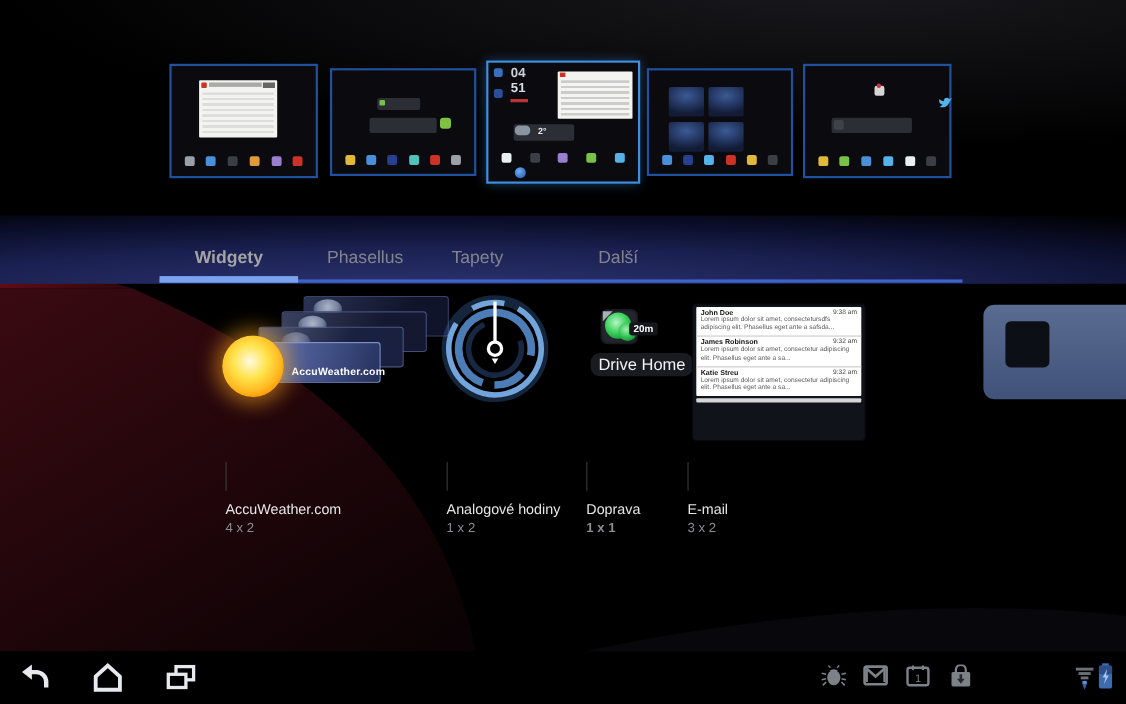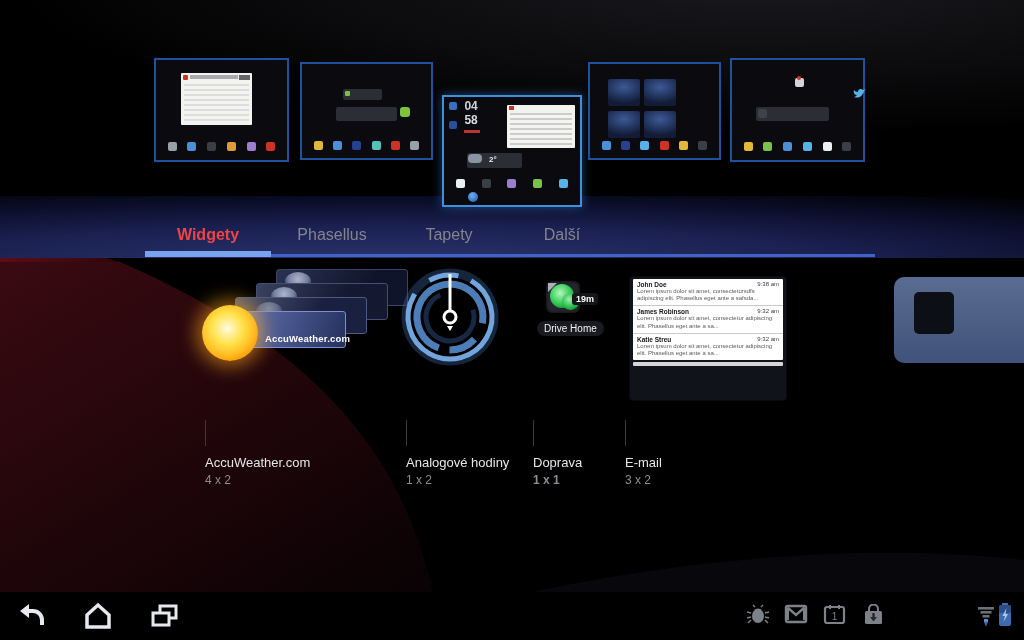--- a/index.html
+++ b/index.html
@@ -9,37 +9,37 @@
 
   
   .bg-svg{position:absolute;left:0;top:0;width:1024px;height:640px;}
 
   
   .tab-band{position:absolute;left:0;top:196px;width:1024px;height:62px;
     background:radial-gradient(120% 160% at 38% 108%, #2c3470 0%, #1a2050 38%, #0b0e2a 62%, rgba(5,6,18,0) 85%);}
 
   
   .thumb{position:absolute;background:#0b0b0f;border:2px solid #20519e;box-sizing:border-box;}
-  .thumb.selected{border-color:#3f8fe0;box-shadow:0 0 10px rgba(64,144,230,.45);margin-top:40px;}
+  .thumb.selected{border-color:#3f8fe0;box-shadow:0 0 10px rgba(64,144,230,.45);}
   .icon-row{position:absolute;left:9%;right:9%;bottom:9%;display:flex;justify-content:space-between;}
   .icon-row i{width:9px;height:9px;border-radius:2px;display:block;}
   .ic-gray{background:#9aa0a8}.ic-blue{background:#4a90d8}.ic-navy{background:#27408f}
   .ic-orange{background:#e09a3a}.ic-red{background:#cc3326;border-radius:50%}.ic-dark{background:#3a3f46}
   .ic-yellow{background:#e0b83a}.ic-teal{background:#52c2ba}.ic-purple{background:#9a7fd0}
   .ic-green{background:#79c24a}.ic-white{background:#eceff2}.ic-sky{background:#56b2e8}
   .mini-card-white{position:absolute;background:#f3f3ef;border-radius:1px;}
   .mini-bar-dark{position:absolute;background:#2b2f35;border-radius:2px;}
   .mini-globe{position:absolute;background:radial-gradient(80% 60% at 50% 30%, #3c5a95 0%, #22345e 60%, #131c36 100%);border-radius:2px;}
   .mini-clock-digits{position:absolute;color:#ccd2da;font-weight:bold;font-size:12px;line-height:11px;letter-spacing:0;}
   .mini-temp{position:absolute;color:#e8ecf2;font-size:8px;font-weight:bold;}
 
   
   .tab{position:absolute;top:222px;height:26px;line-height:26px;text-align:center;font-size:16px;
        color:#84848e;cursor:default;white-space:nowrap;transform:translateX(-50%);}
-  .tab.active{color:#ef4444;font-weight:bold;}
+  .tab.active{color:#a3a3a3;font-weight:bold;}
   .tab-line{position:absolute;top:254px;height:3px;background:#3f63c8;}
   .tab-line-active{position:absolute;top:251px;height:6px;background:#79a3ee;}
 
   
   .tick{position:absolute;top:420px;width:1px;height:26px;background:#3a3a3e;}
   .wname{position:absolute;top:455px;font-size:13px;color:#e6e6e8;white-space:nowrap;}
   .wsize{position:absolute;top:473px;font-size:12px;color:#8c8c92;white-space:nowrap;}
 
   
   .aw-card{position:absolute;width:132px;height:37px;border-radius:3px;box-sizing:border-box;}
@@ -59,21 +59,21 @@
   .traffic-box{position:absolute;left:10px;top:4px;width:34px;height:32px;background:#23262c;border-radius:6px;
      box-shadow:inset 0 0 3px #000;}
   .traffic-light{position:absolute;left:4px;top:3px;width:24px;height:24px;border-radius:50%;
      background:radial-gradient(circle at 42% 38%, #b6f5c2 0%, #3fd35f 45%, #159a37 80%);}
   .traffic-light2{position:absolute;left:16px;top:12px;width:17px;height:17px;border-radius:50%;
      background:radial-gradient(circle at 42% 38%, #9fefb0 0%, #2fc24f 50%, #0f8a2d 85%);}
   .traffic-fold{position:absolute;left:2px;top:2px;width:0;height:0;border-left:9px solid #aab0b8;border-bottom:9px solid transparent;}
   .eta-badge{position:absolute;left:36px;top:16px;background:#14161a;border-radius:3px;padding:1px 4px;
      font-size:9px;font-weight:bold;color:#fff;}
   .drive-pill{position:absolute;left:1px;top:44px;background:rgba(26,28,34,.95);border-radius:8px;
-     padding:2px 7px;font-size:10px;color:#f2f2f4;white-space:nowrap;}
+     padding:2px 7px;font-size:15px;color:#f2f2f4;white-space:nowrap;}
 
   
   .email{position:absolute;left:630px;top:277px;width:156px;height:123px;background:#10131a;
      border-radius:3px;overflow:hidden;box-shadow:0 0 0 1px #07090e;}
   .email-hd{height:26px;background:linear-gradient(180deg,#3d444d 0%,#23272e 100%);display:flex;
      align-items:center;padding:0 5px;gap:4px;box-sizing:border-box;}
   .email-title{font-size:7.5px;font-weight:bold;color:#fff;line-height:1.15;}
   .email-acct{font-size:6.5px;color:#a9adb4;line-height:1.15;}
   .email-count{margin-left:auto;font-size:16px;font-weight:300;color:#c4cad2;}
   .email-body{margin:2px 3px;background:#fff;border-radius:1px;}
@@ -154,21 +154,21 @@
         <i class="ic-teal"></i>
         <i class="ic-red"></i>
         <i class="ic-gray"></i>
     </div>
   </div>
 
   <div class="thumb selected" style="left:442px;top:55px;width:140px;height:112px;">
     <div style="position:absolute;left:4%;top:5%;width:8px;height:8px;background:#3a6fc0;border-radius:2px;"></div>
     <div style="position:absolute;left:4%;top:22%;width:8px;height:8px;background:#2a4f9a;border-radius:2px;"></div>
     <div class="mini-clock-digits" style="left:15%;top:4%;">04</div>
-    <div class="mini-clock-digits" style="left:15%;top:17%;color:#d8dde4;">58</div>
+    <div class="mini-clock-digits" style="left:15%;top:17%;color:#d8dde4;">51</div>
     <div style="position:absolute;left:15%;top:31%;width:16px;height:3px;background:#b33;"></div>
     <div class="mini-card-white" style="left:46%;top:7%;width:50%;height:40%;">
       <div style="position:absolute;left:2px;top:1px;width:5px;height:4px;background:#c32;"></div>
       <div style="position:absolute;left:3px;top:8px;right:3px;bottom:3px;background:repeating-linear-gradient(180deg,#ccc 0 2px,#f4f4f0 2px 5px);"></div>
     </div>
     <div class="mini-bar-dark" style="left:17%;top:52%;width:40%;height:14%;">
       <div style="position:absolute;left:1px;top:1px;width:14px;height:9px;background:#8b94a2;border-radius:4px;"></div>
       <span class="mini-temp" style="left:22px;top:2px;">2°</span>
     </div>
     <div class="icon-row" style="bottom:16%;">
@@ -211,21 +211,21 @@
         <i class="ic-green"></i>
         <i class="ic-blue"></i>
         <i class="ic-sky"></i>
         <i class="ic-white"></i>
         <i class="ic-dark"></i>
     </div>
   </div>
 
   <div class="tab active" style="left:208px;">Widgety</div>
   <div class="tab" style="left:332px;">Phasellus</div>
-  <div class="tab" style="left:449px;">Tapety</div>
+  <div class="tab" style="left:434px;">Tapety</div>
   <div class="tab" style="left:562px;">Další</div>
   <div class="tab-line" style="left:145px;width:730px;"></div>
   <div class="tab-line-active" style="left:145px;width:126px;"></div>
 
   <div class="abs" style="left:200px;top:267px;width:195px;height:108px;">
     <div class="aw-card aw-back1">
         <div class="aw-moon" style="left:8px;top:2px;"></div>
       </div>
     <div class="aw-card aw-back2">
         <div class="aw-moon" style="left:14px;top:3px;"></div>
@@ -248,21 +248,21 @@
     <circle cx="52" cy="53" r="6" stroke="#ffffff" stroke-width="3" fill="none"></circle>
     <path d="M49 62 L52 67 L55 62 Z" fill="#ffffff"></path>
   </svg>
 
   <div class="abs" style="left:536px;top:277px;width:80px;height:66px;">
     <div class="traffic-box">
       <div class="traffic-fold"></div>
       <div class="traffic-light"></div>
       <div class="traffic-light2"></div>
     </div>
-    <div class="eta-badge">19m</div>
+    <div class="eta-badge">20m</div>
     <div class="drive-pill">Drive Home</div>
   </div>
 
   <div class="email">
     <div class="email-body">
       <div class="msg">
         <div class="msg-hd">
           <span class="msg-sender">John Doe</span>
           <span class="msg-time">9:38 am</span>
         </div>

